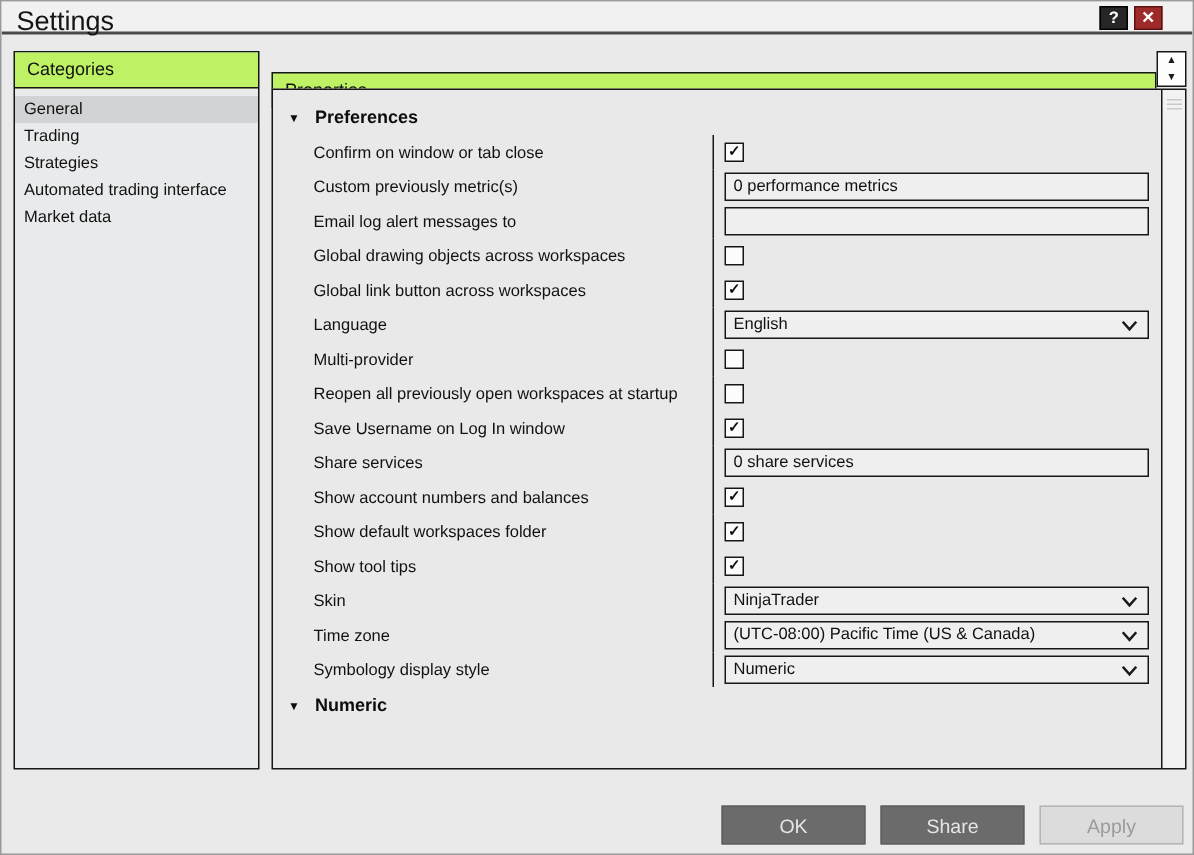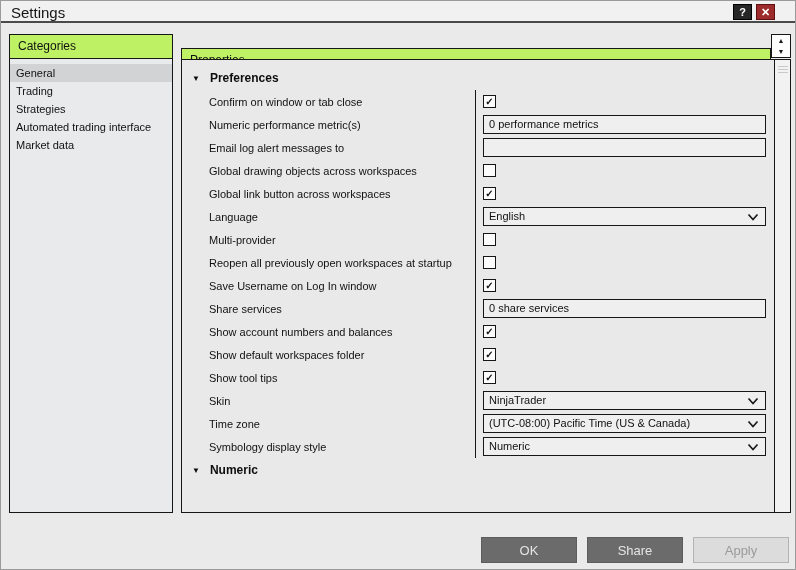--- a/index.html
+++ b/index.html
@@ -14,21 +14,21 @@
     background:#eaeaea; border:1px solid #9a9a9a;
     overflow:hidden;
   }
   
   .titlebar {
     position:absolute; left:0; top:0; right:0; height:22px;
     background:#f1f1f1; border-bottom:2px solid #4a4a4a;
   }
   .title {
     position:absolute; left:10px; top:3px;
-    font-size:15px; color:#141414;
+    font-size:18px; color:#141414;
   }
   .tb-btn {
     position:absolute; top:3px; width:19px; height:16px;
     text-align:center; line-height:15px; font-size:11px; font-weight:bold;
     cursor:default;
   }
   .tb-btn.help  { right:43px; background:#262626; border:1px solid #000;   color:#fff; }
   .tb-btn.close { right:20px; background:#9d2b2b; border:1px solid #5e1010; color:#fff; }
   
   .panel-header {
@@ -158,21 +158,21 @@
             <span class="tri">▼</span>
             <span class="sec-label">Preferences</span>
           </div>
           <div class="prop-row">
             <div class="prop-label">Confirm on window or tab close</div>
             <div class="prop-value">
               <span class="cb">✓</span>
             </div>
           </div>
           <div class="prop-row">
-            <div class="prop-label">Numeric performance metric(s)</div>
+            <div class="prop-label">Custom previously metric(s)</div>
             <div class="prop-value">
               <div class="field">0 performance metrics</div>
             </div>
           </div>
           <div class="prop-row">
             <div class="prop-label">Email log alert messages to</div>
             <div class="prop-value">
               <div class="field"></div>
             </div>
           </div>

